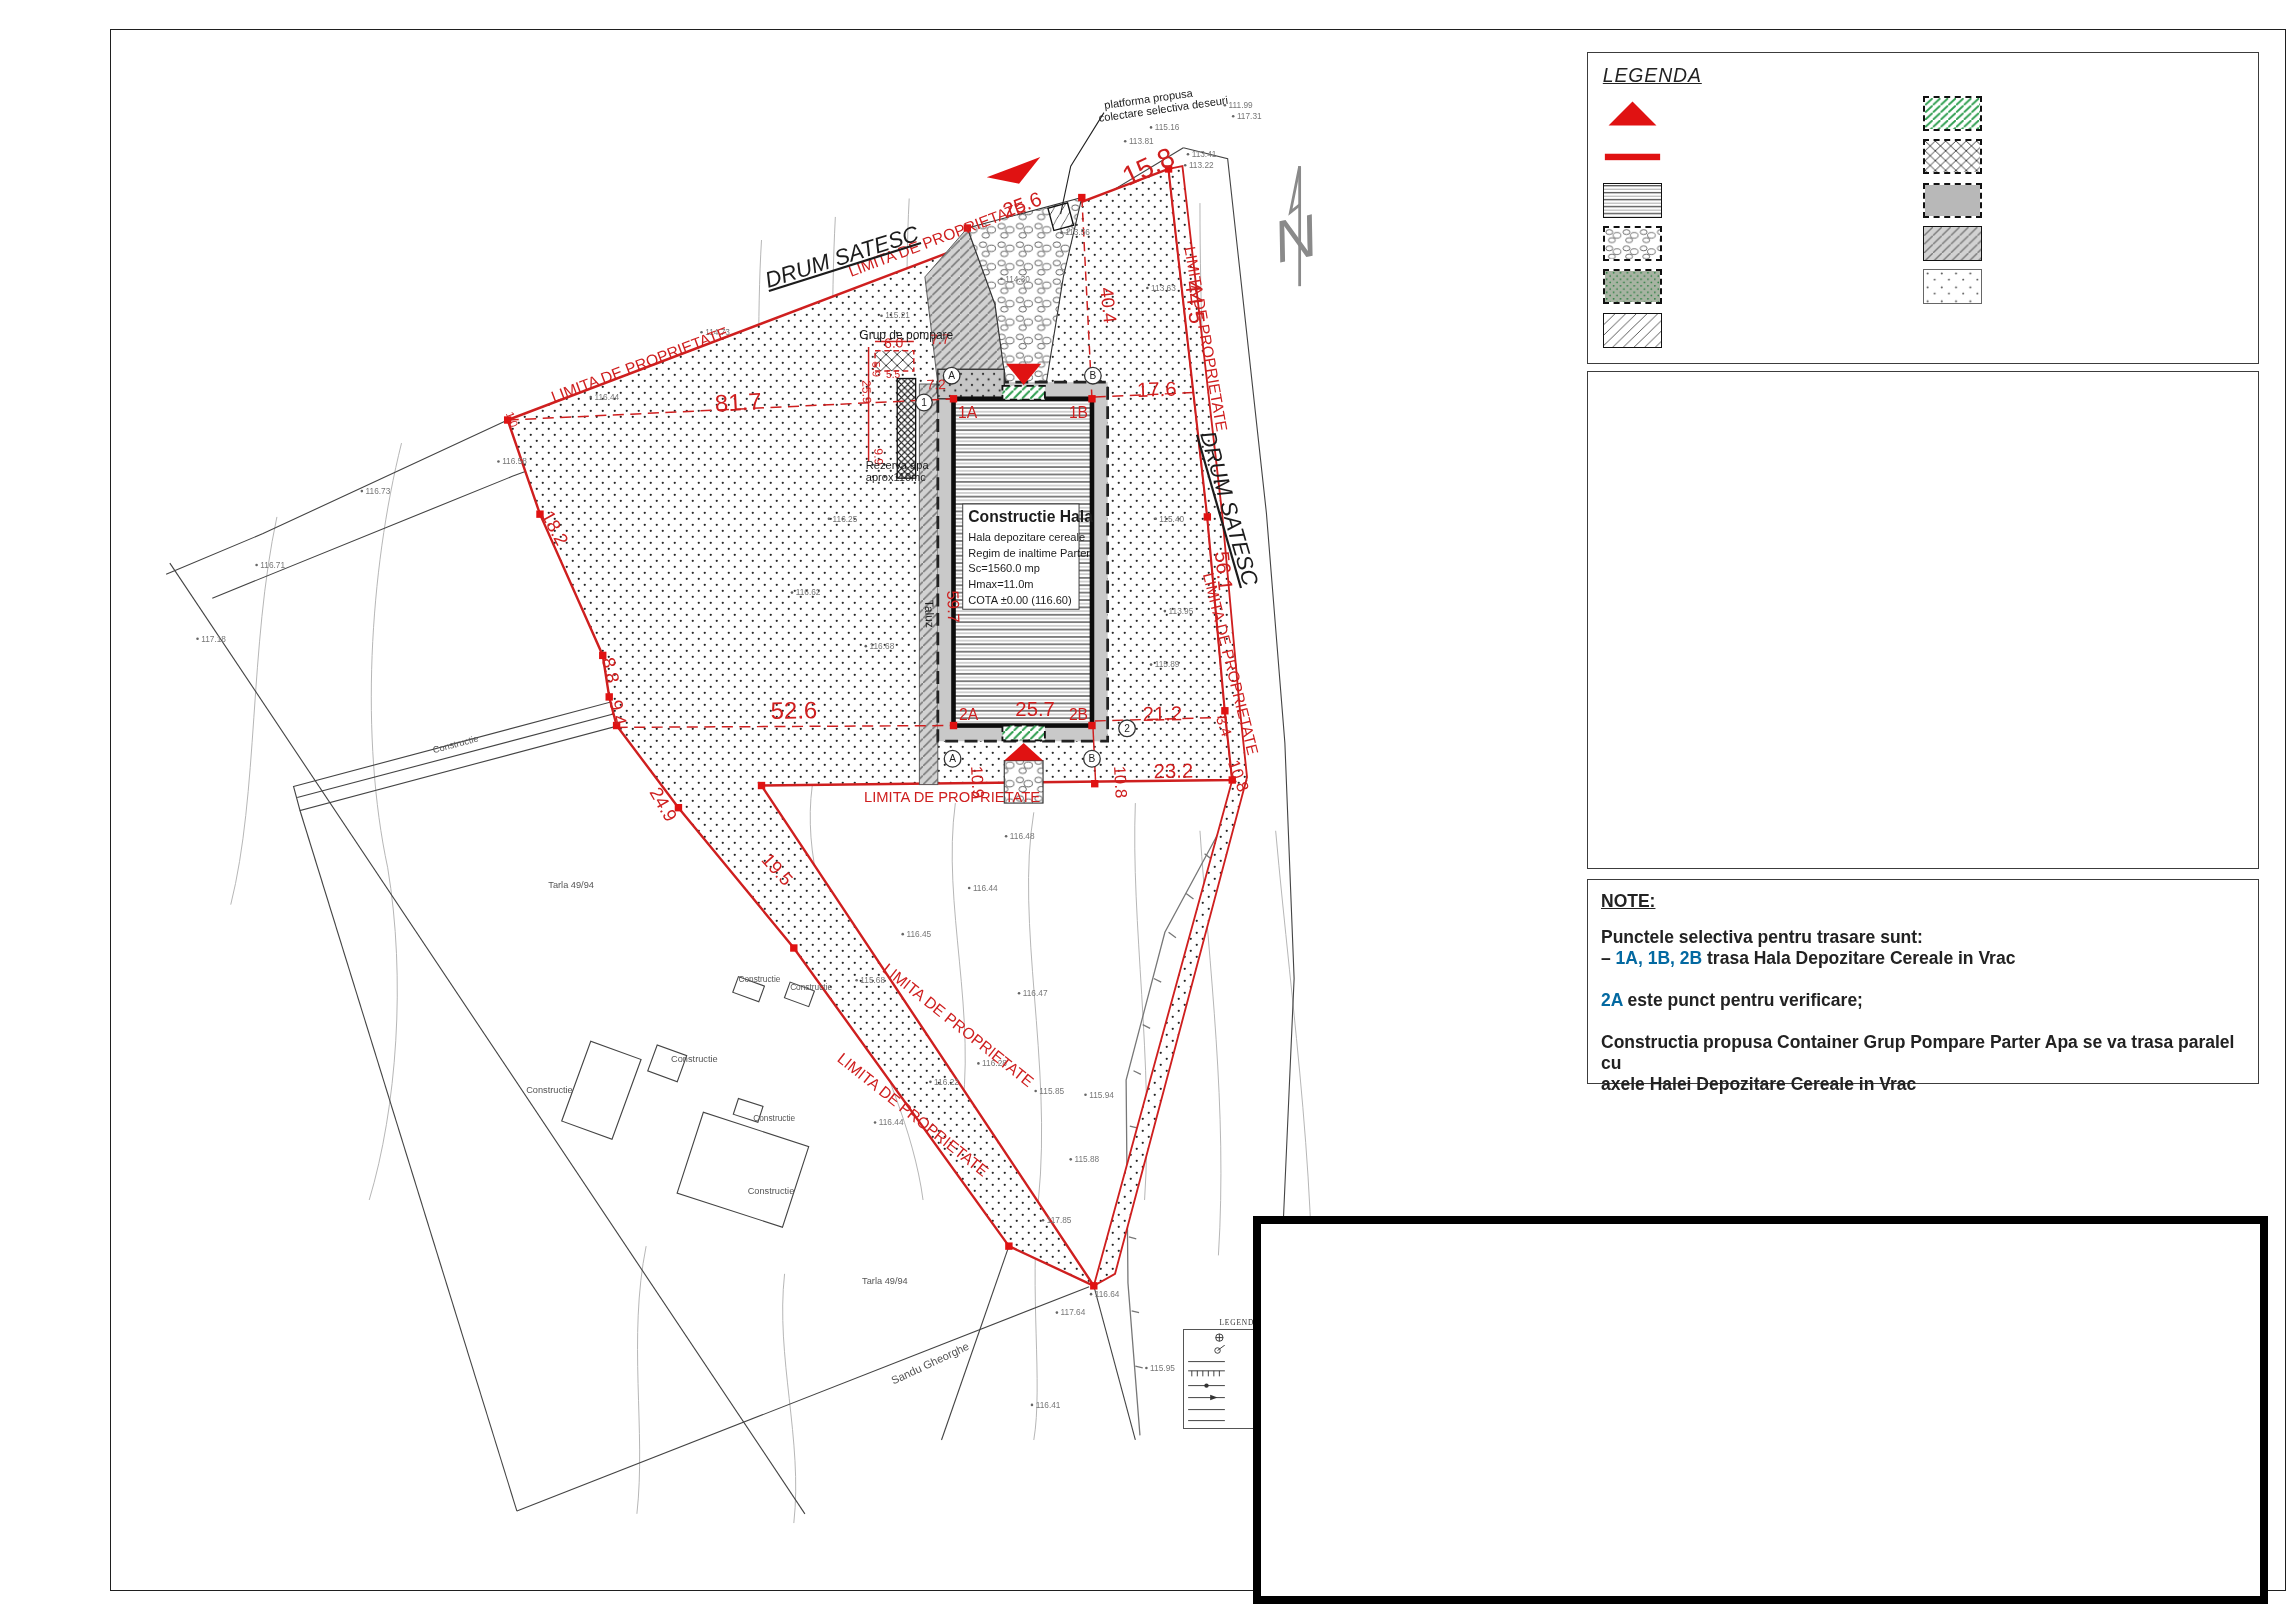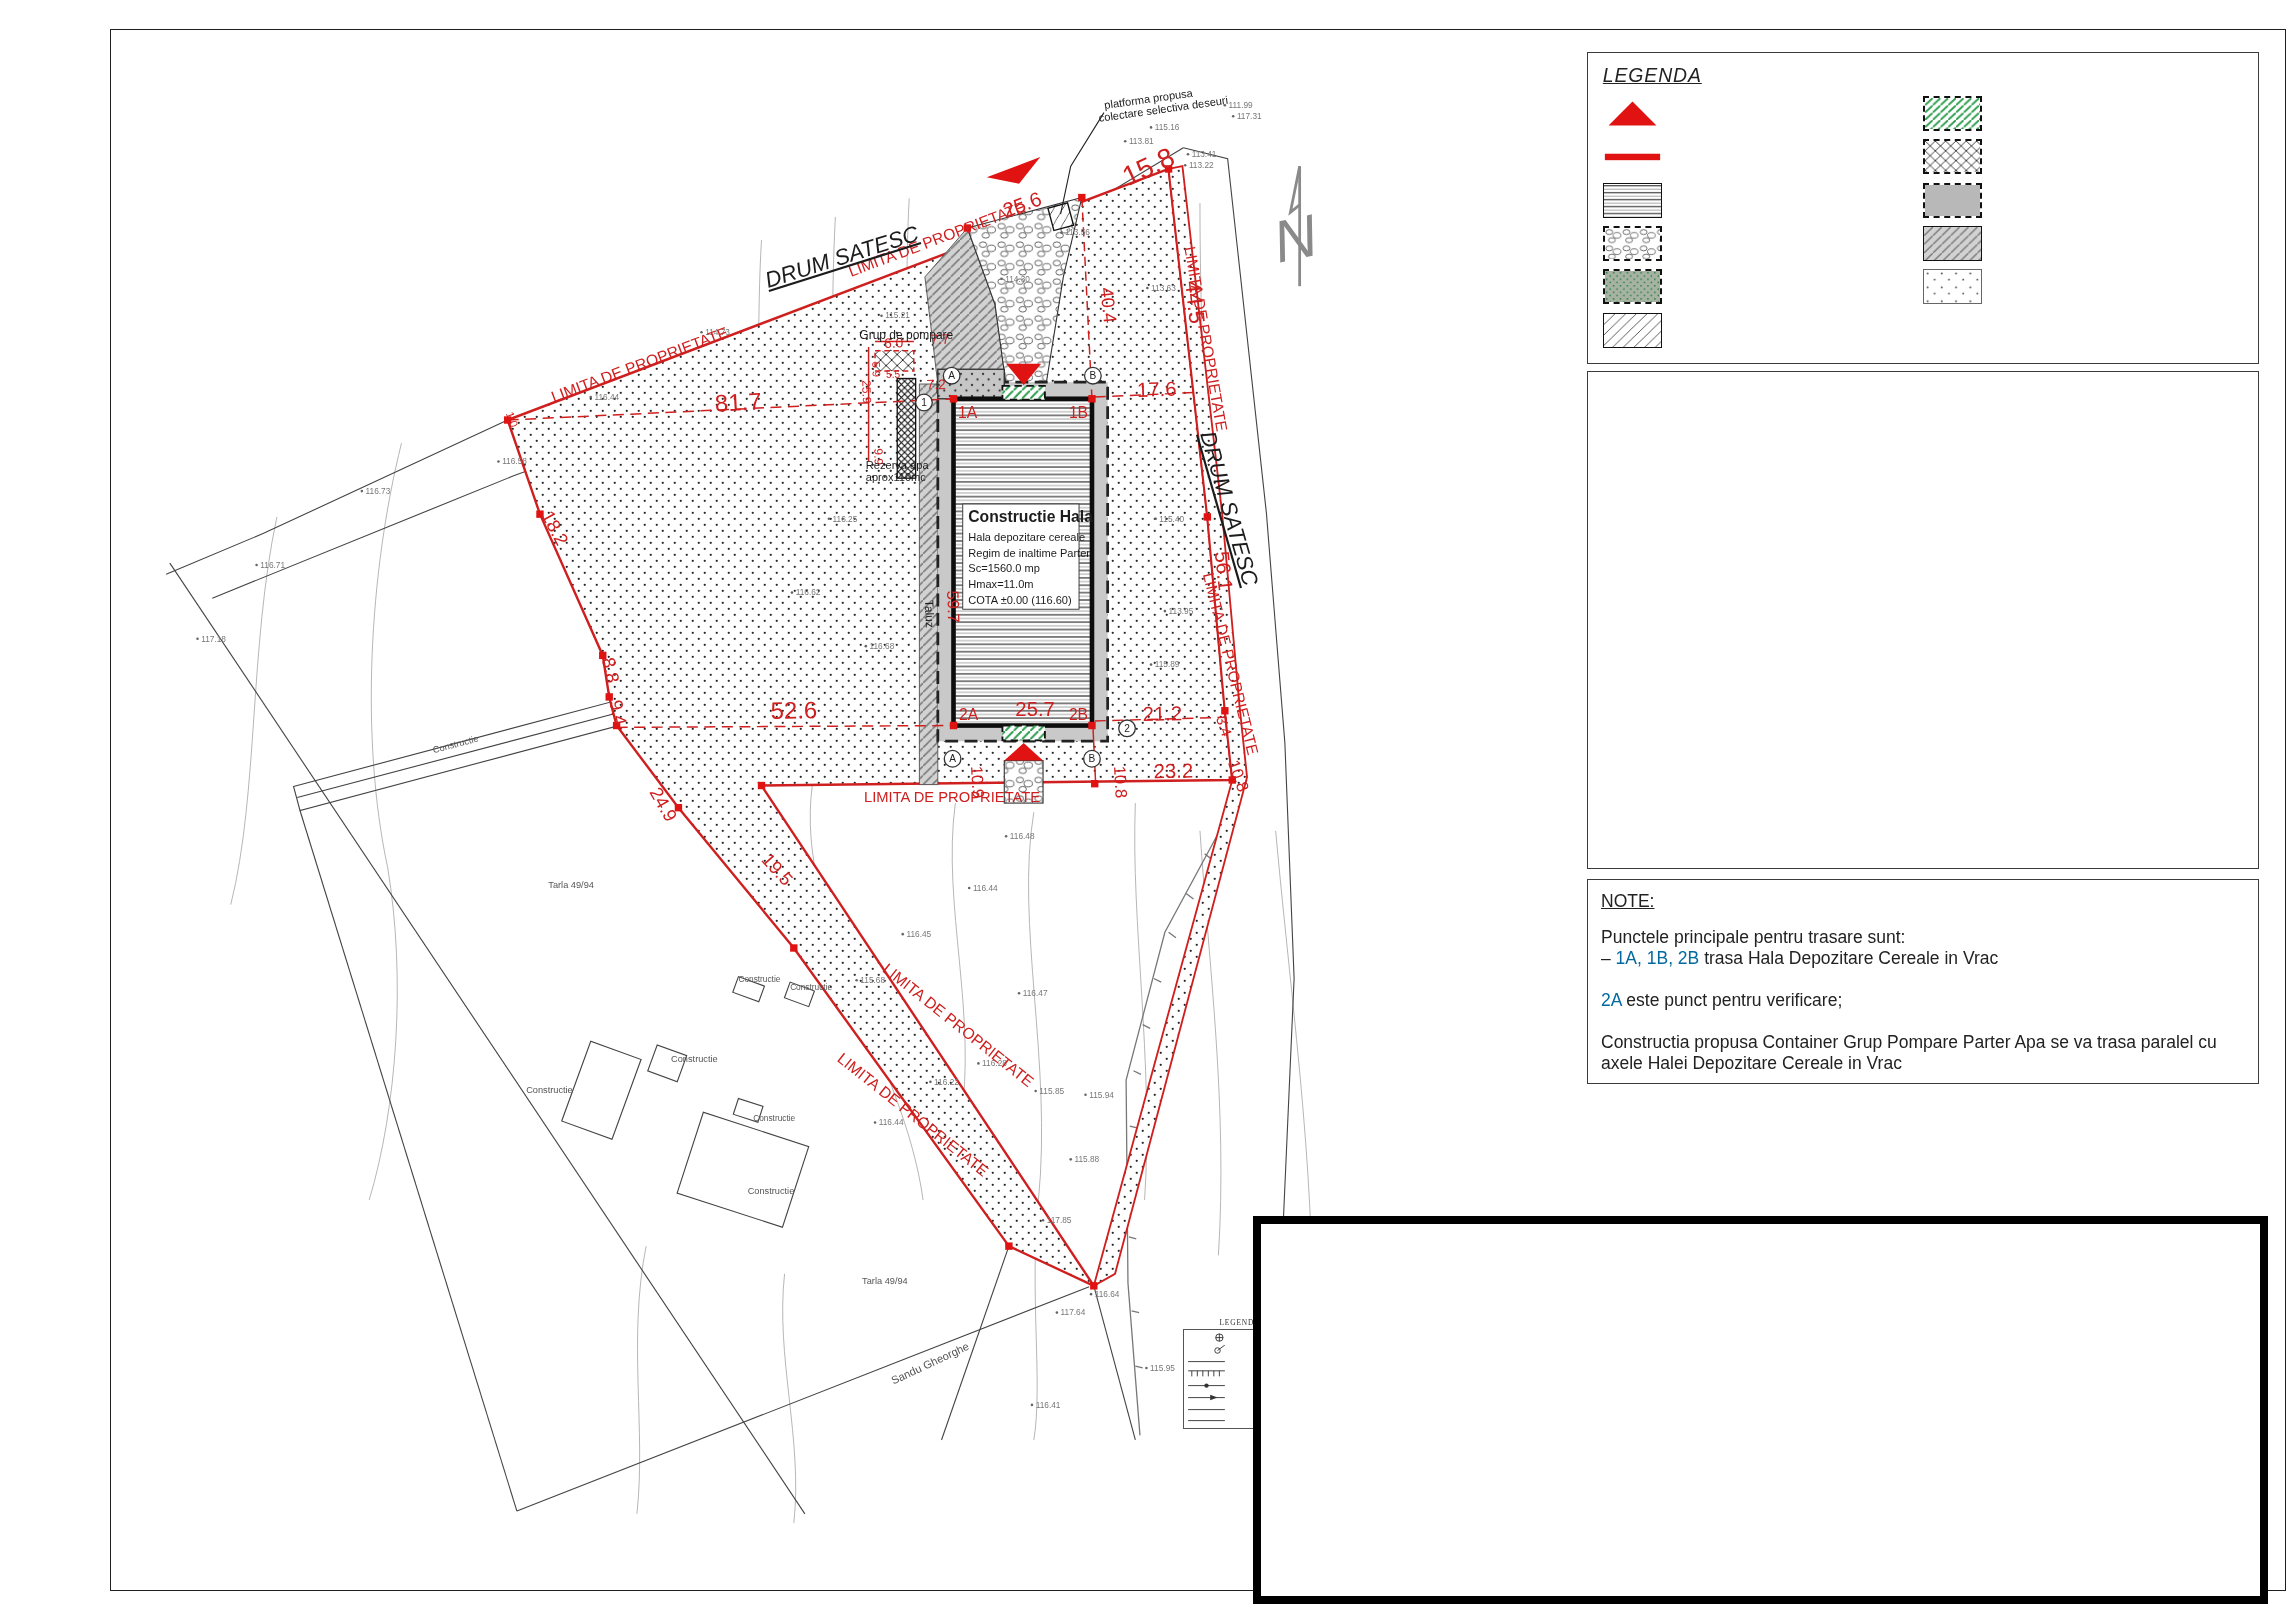--- a/index.html
+++ b/index.html
@@ -22,21 +22,21 @@
   #surface-panel{left:1587px;top:371px;width:672px;height:498px;padding:14.8px 13px;font-size:16.6px;line-height:19.4px;}
   .t-row{display:flex;white-space:pre;}
   .t-label{flex:0 0 277px;}
   .t-label.ind{padding-left:52px;}
   .t-label.wide{flex:1 1 auto;}
   .t-val{flex:1;}
   .t-sub{padding-left:251px;}
   .t-gap30{height:28px;} .t-gap20{height:18.5px;}
   .t-v2{padding-left:28px;}
   
-  #note-panel{left:1587px;top:879px;width:672px;height:205px;padding:11px 13px;font-size:17.5px;line-height:21px;}
+  #note-panel{left:1587px;top:879px;width:672px;height:205px;padding:11px 13px;font-size:17.5px;line-height:21px;font-weight:bold;}
   .note-title{text-decoration:underline;margin-bottom:14.8px;}
   .note-line{min-height:21px;white-space:pre-wrap;}
   .red-t{color:#0369a1;}
   
   #title-block{position:absolute;left:1253px;top:1216px;width:1015px;height:388px;
       border:8.3px solid #000;background:#fff;z-index:30;box-sizing:border-box;}
   
   #mini-legend{position:absolute;left:1183px;top:1318px;width:114px;z-index:20;font-size:6.5px;color:#333;}
   .ml-title{text-align:center;font-size:7.4px;letter-spacing:0.9px;margin-bottom:1.8px;font-family:"Liberation Serif",serif;}
   .ml-box{border:0.9px solid #555;background:#fff;padding:2.8px 1.8px;display:flex;flex-direction:column;gap:2.8px;}
@@ -530,21 +530,21 @@
     <div class="t-row"><span class="t-label wide"></span></div>
     <div class="t-row"><span class="t-label"></span><span class="t-v2"></span></div>
     <div class="t-row"><span class="t-label"></span><span class="t-v2"></span></div>
     <div class="t-row"><span class="t-label"></span><span class="t-v2"></span></div>
     <div class="t-row"><span class="t-label"></span><span class="t-v2"></span></div>
   </div>
 
 <div id="note-panel" class="panel">
   <div class="note-title">NOTE:</div>
   <div id="note-lines">
-      <div class="note-line"><span>Punctele principale pentru trasare sunt:</span></div>
+      <div class="note-line"><span>Punctele selectiva pentru trasare sunt:</span></div>
       <div class="note-line"><span>– </span><span class="red-t">1A, 1B, 2B</span><span> trasa Hala Depozitare Cereale in Vrac</span></div>
       <div class="note-line"></div>
       <div class="note-line"><span class="red-t">2A</span><span> este punct pentru verificare;</span></div>
       <div class="note-line"></div>
       <div class="note-line"><span>Constructia propusa Container Grup Pompare Parter Apa se va trasa paralel cu</span></div>
       <div class="note-line"><span>axele Halei Depozitare Cereale in Vrac</span></div>
     </div>
 </div>
 
 <div id="mini-legend">

